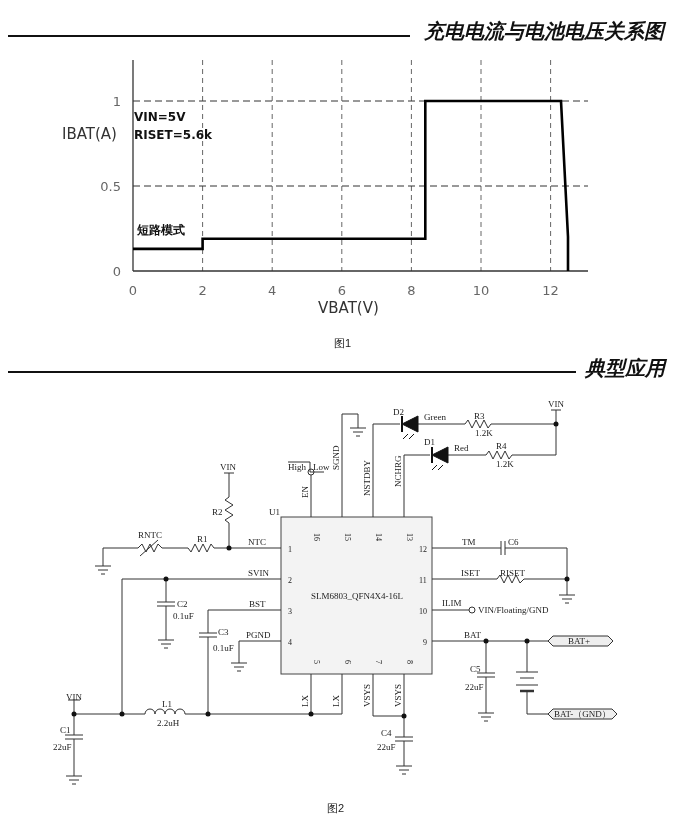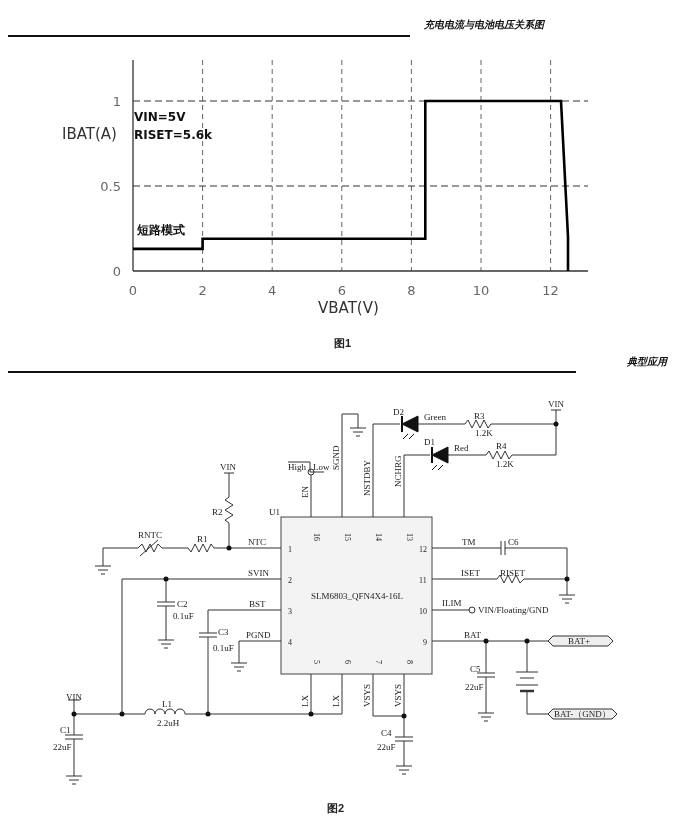--- a/index.html
+++ b/index.html
@@ -1,19 +1,19 @@
 <!DOCTYPE html>
 <html><head>
 <meta charset="utf-8">
 <style>
   html, body { margin:0; padding:0; background:#ffffff; }
   body { width:687px; height:827px; position:relative; overflow:hidden; font-family:"DejaVu Sans", sans-serif; }
   .sec-line { position:absolute; height:2px; background:#111; }
-  .sec-title { position:absolute; font-weight:bold; font-style:italic; font-size:10px; color:#111; font-family:"DejaVu Sans", sans-serif; }
-  .caption { position:absolute; font-size:11px; color:#222; font-family:"Liberation Sans", sans-serif;font-weight:bold; }
+  .sec-title { position:absolute; font-weight:bold; font-style:italic; font-size:20px; color:#111; font-family:"DejaVu Sans", sans-serif; }
+  .caption { position:absolute; font-size:11px; color:#222; font-family:"Liberation Sans", sans-serif; }
   svg text { font-family:"Liberation Serif", serif; }
   .chart-svg text { font-family:"DejaVu Sans", sans-serif; }
   #chart { position:absolute; left:0; top:50px; }
   #schematic { position:absolute; left:0; top:395px; }
 </style>
 </head>
 <body>
 
 <div class="sec-line" style="left:8px; top:35px; width:402px;"></div>
 <div class="sec-title" style="left:424px; top:18px;">充电电流与电池电压关系图</div>
@@ -49,21 +49,21 @@
   <text x="62" y="139" font-size="15" fill="#333">IBAT(A)</text>
   <text x="318" y="313" font-size="15" fill="#333">VBAT(V)</text>
   <text x="134" y="121" font-size="12" font-weight="bold" fill="#111">VIN=5V</text>
   <text x="134" y="139" font-size="12" font-weight="bold" fill="#111">RISET=5.6k</text>
   <text x="137" y="234" font-size="12" font-weight="bold" fill="#111">短路模式</text>
 </svg>
 
 <div class="caption" style="left:334px; top:336px;">图1</div>
 
 <div class="sec-line" style="left:8px; top:371px; width:568px;"></div>
-<div class="sec-title" style="left:585px; top:355px;margin-left:42px;">典型应用</div>
+<div class="sec-title" style="left:585px; top:355px;">典型应用</div>
 
 <svg id="schematic" width="687" height="400" viewBox="0 395 687 400" font-size="9" fill="#222">
   <g stroke="#333" stroke-width="1" fill="none">
 
     <rect x="281" y="517" width="151" height="157" fill="#f3f3f3" stroke="#444"></rect>
 
     <line x1="262" y1="548" x2="281" y2="548"></line>
     <line x1="262" y1="579" x2="281" y2="579"></line>
     <line x1="262" y1="610" x2="281" y2="610"></line>
     <line x1="262" y1="641" x2="281" y2="641"></line>

